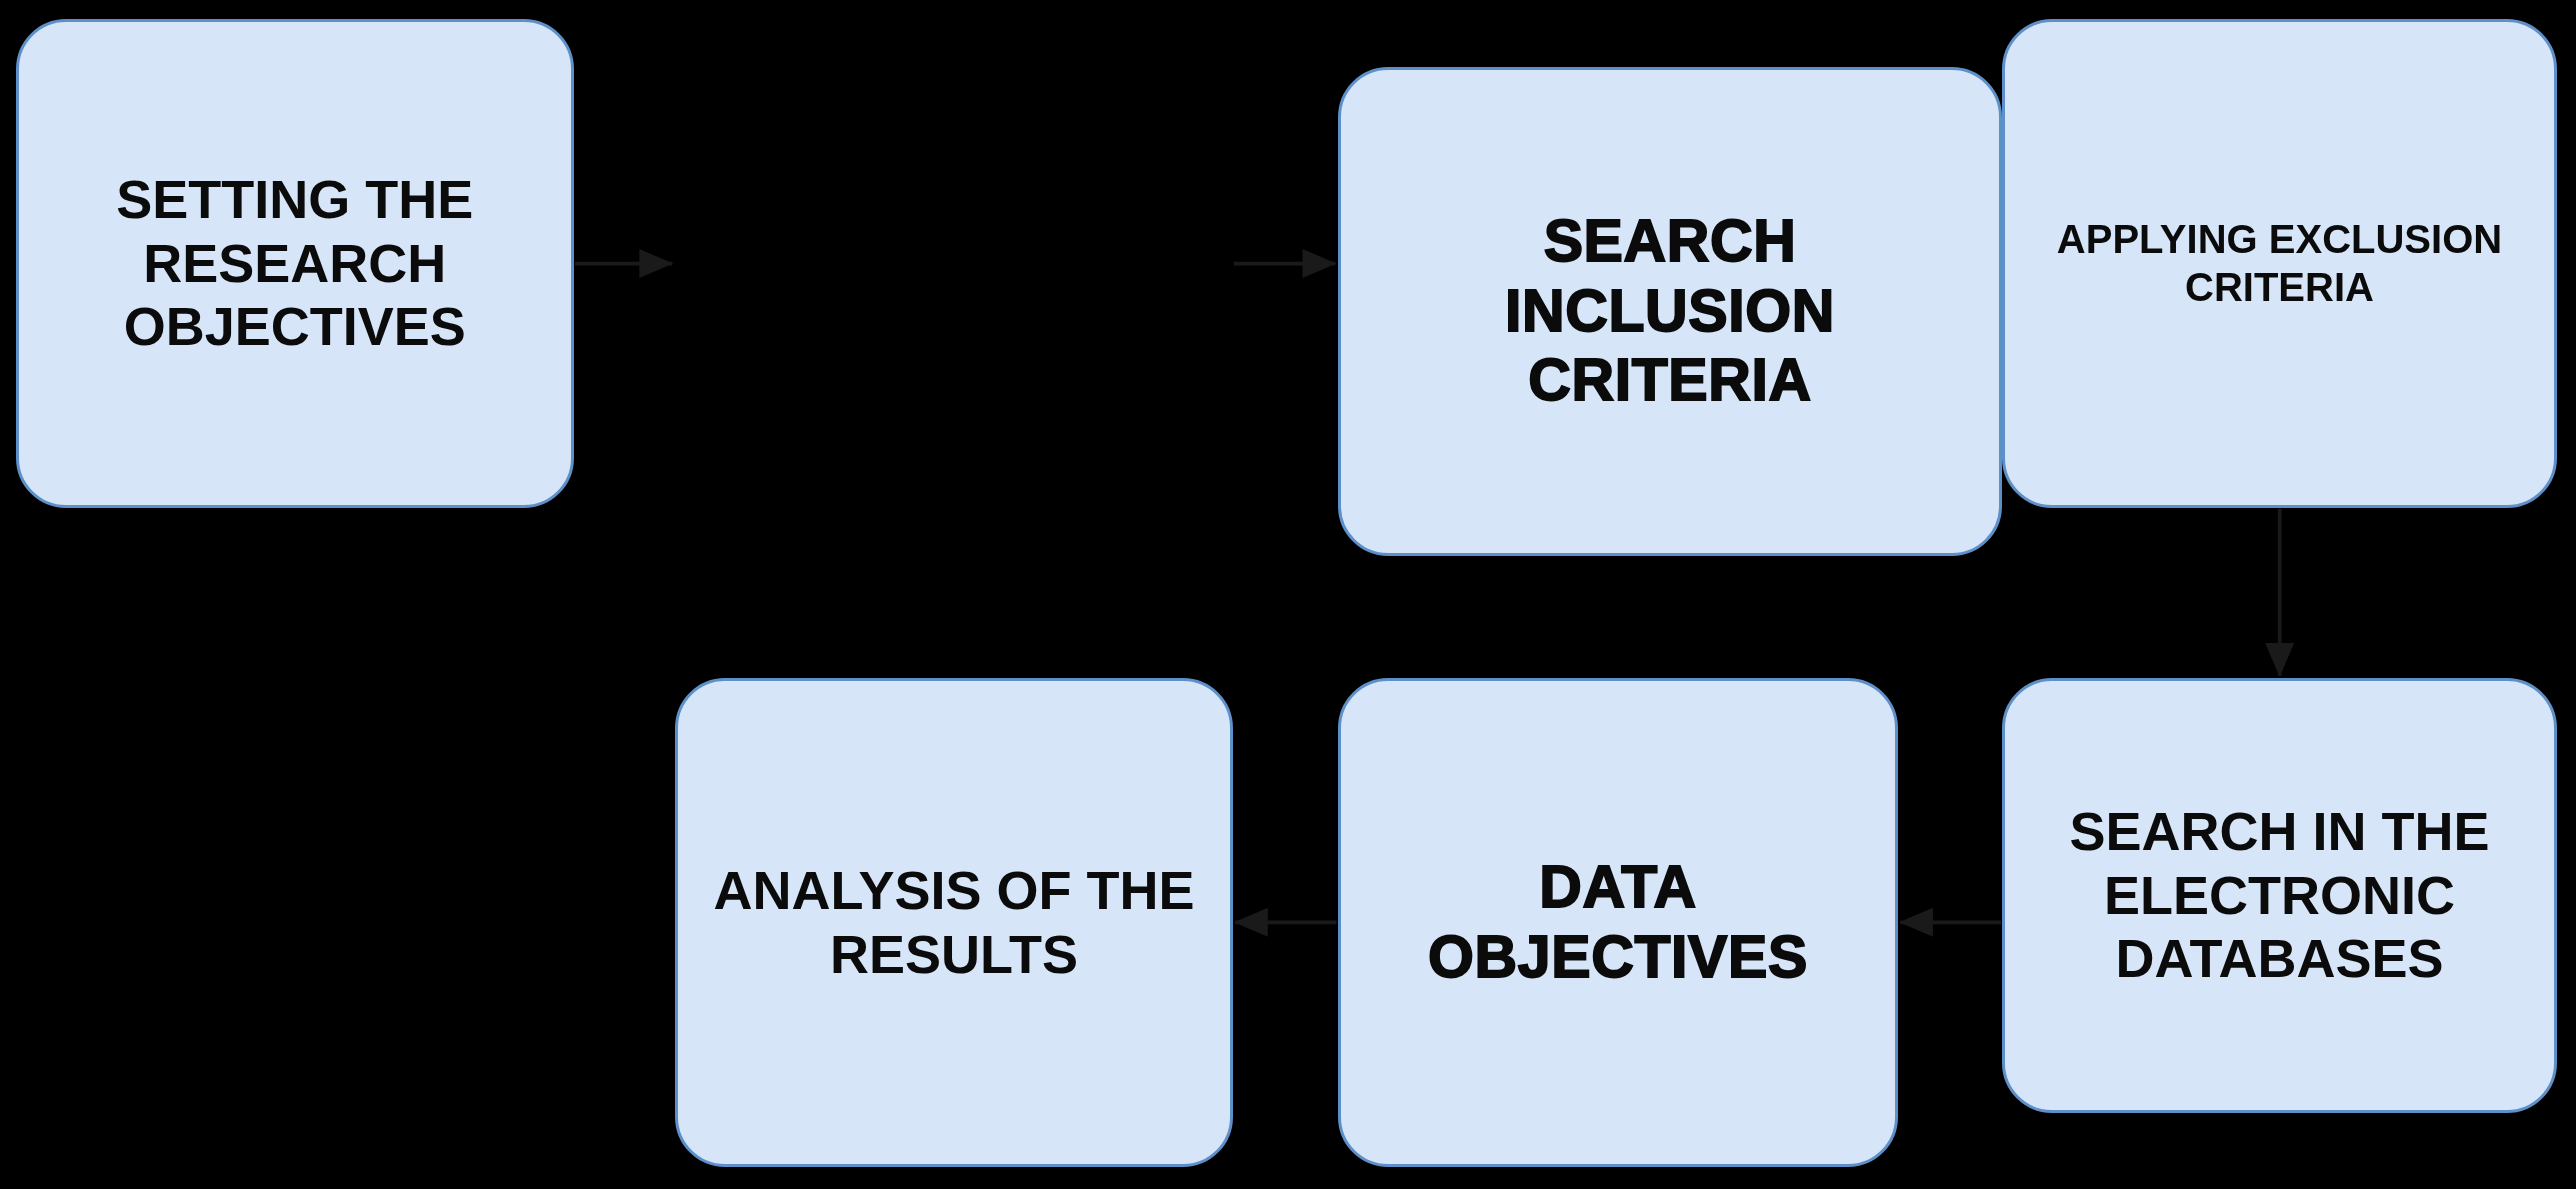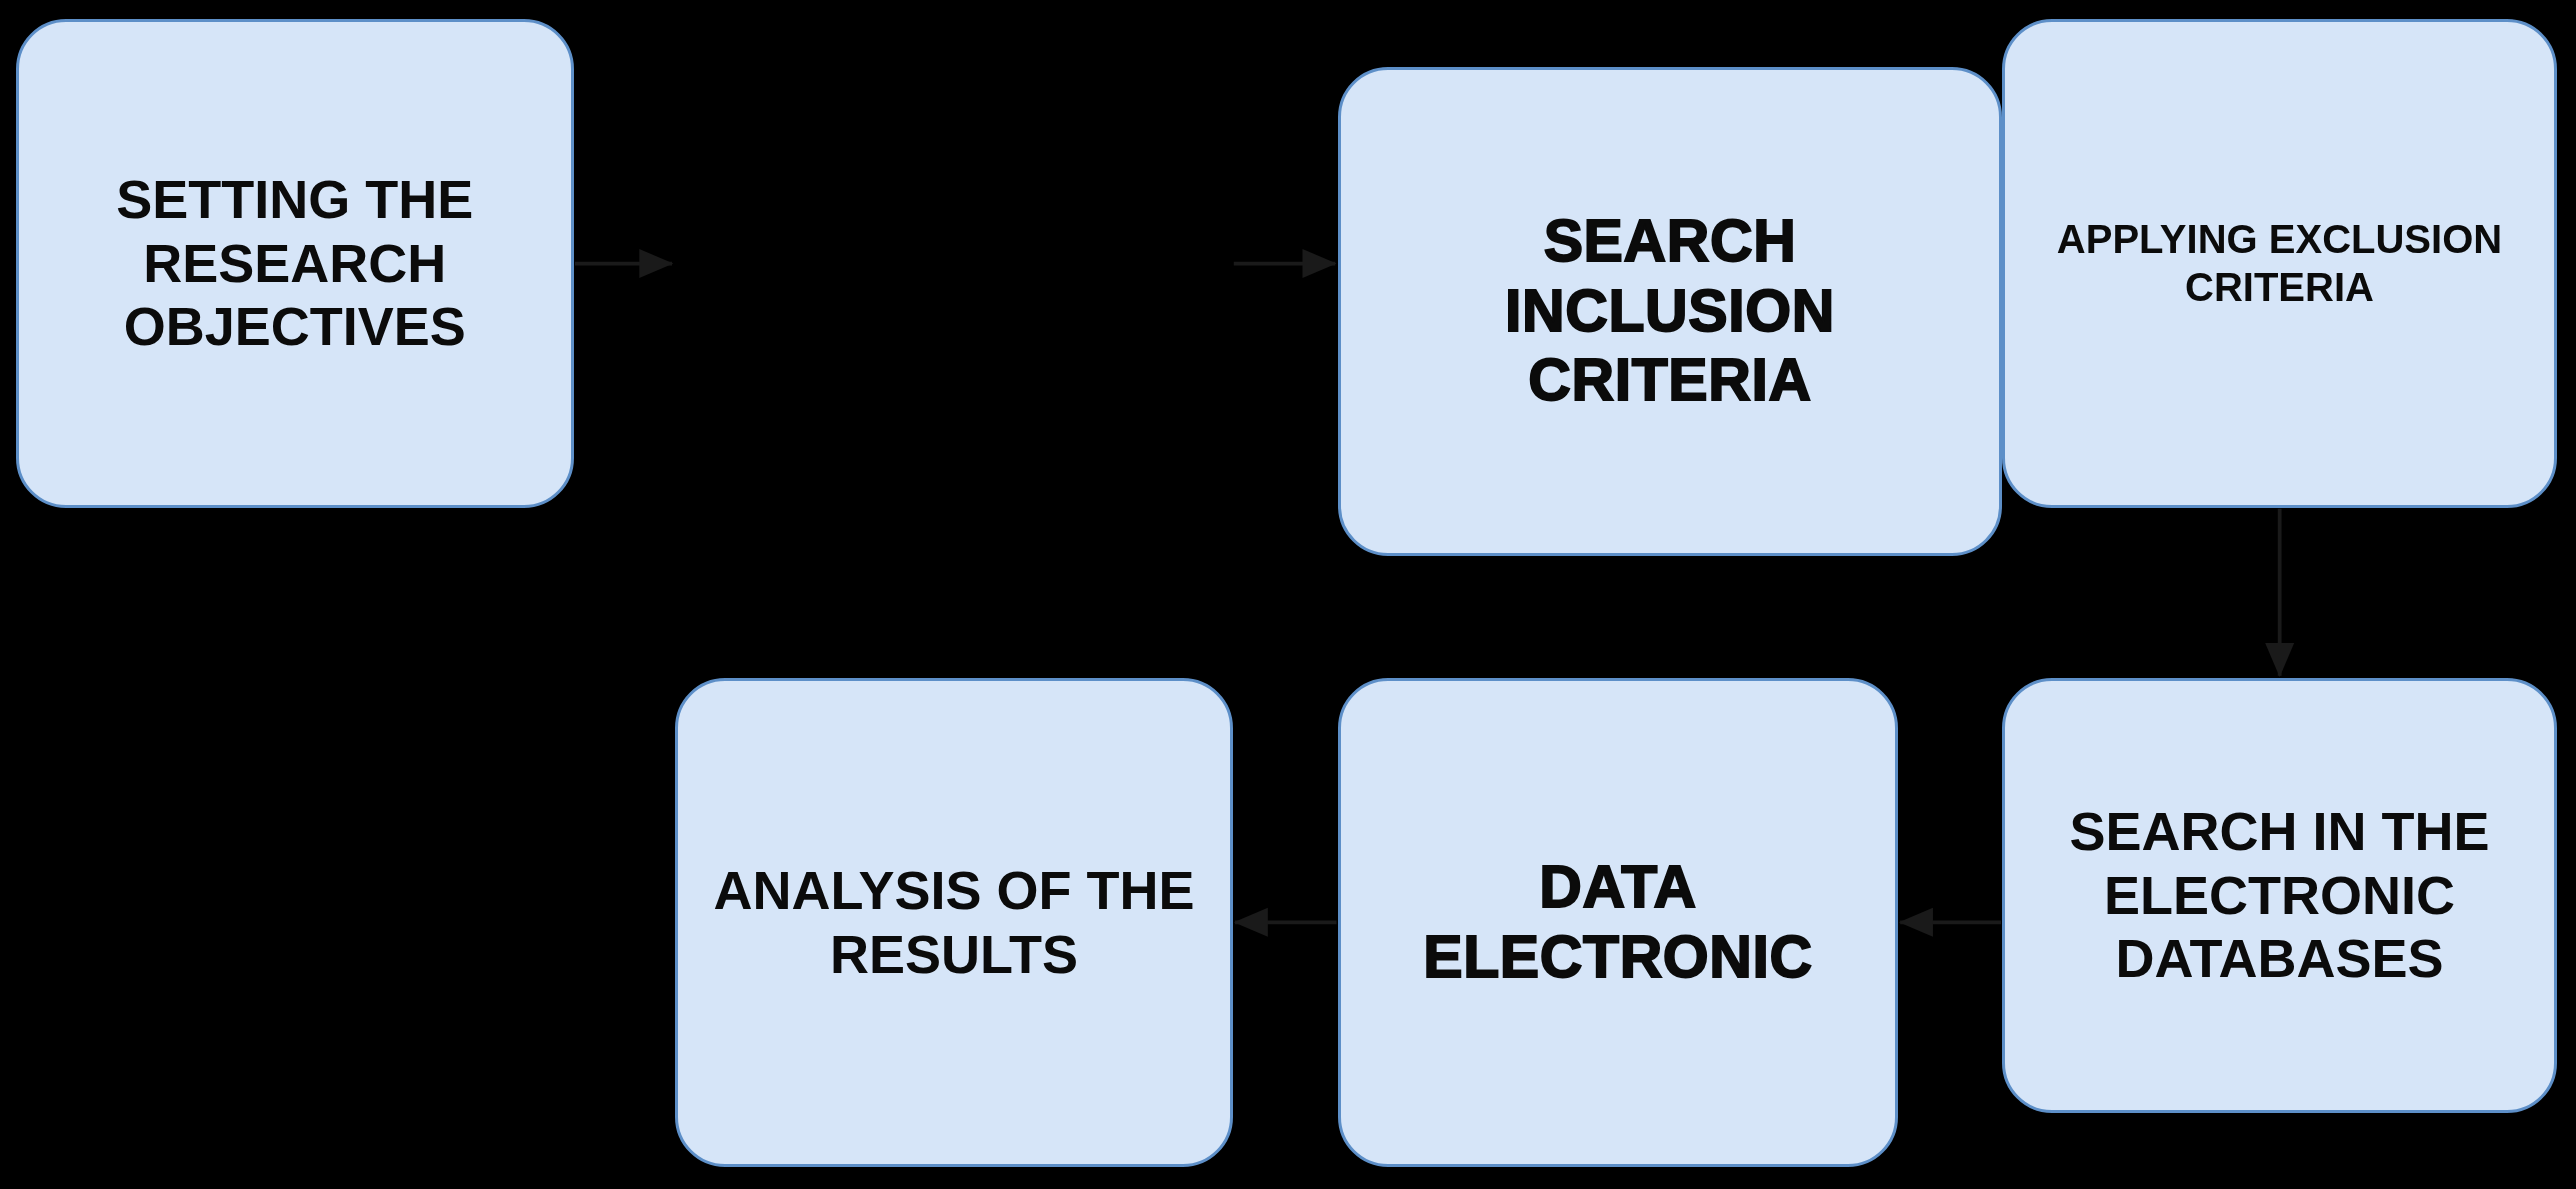--- a/index.html
+++ b/index.html
@@ -90,21 +90,21 @@
   </div>
 
   <div id="n5" class="node w700 fs86">
     <span class="lbl">SEARCH IN THE
 ELECTRONIC
 DATABASES</span>
   </div>
 
   <div id="n6" class="node w900 fs94">
     <span class="lbl">DATA
-ELECTRONIC</span>
+OBJECTIVES</span>
   </div>
 
   <div id="n7" class="node w700 fs86">
     <span class="lbl">ANALYSIS OF THE
 RESULTS</span>
   </div>
 
 </div>
 
 

